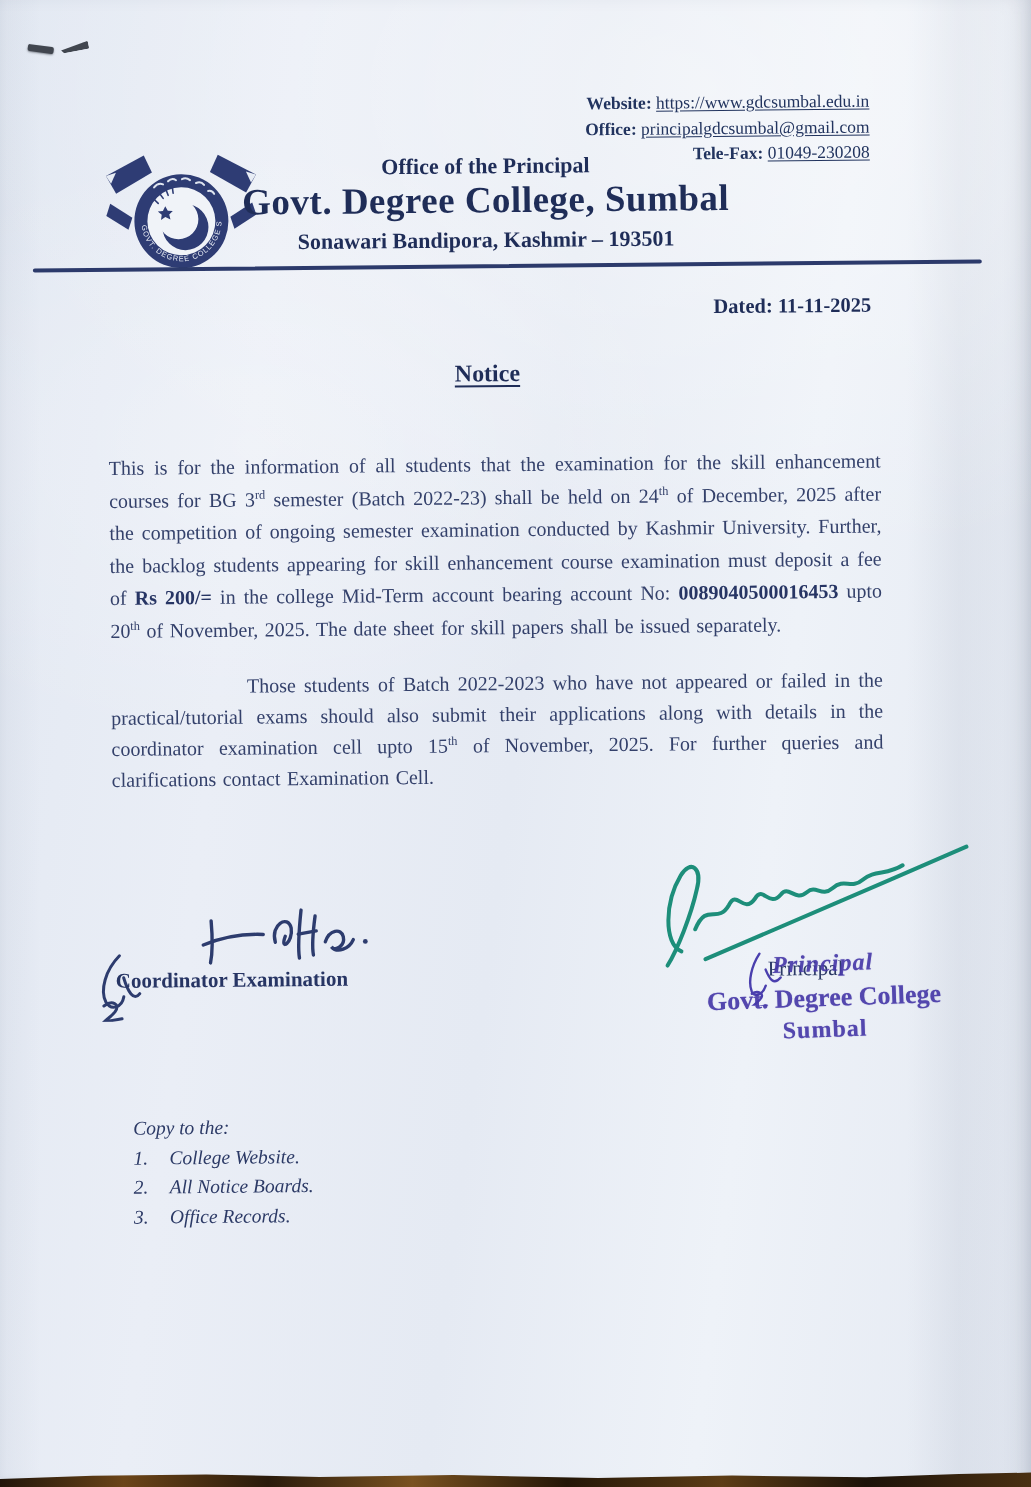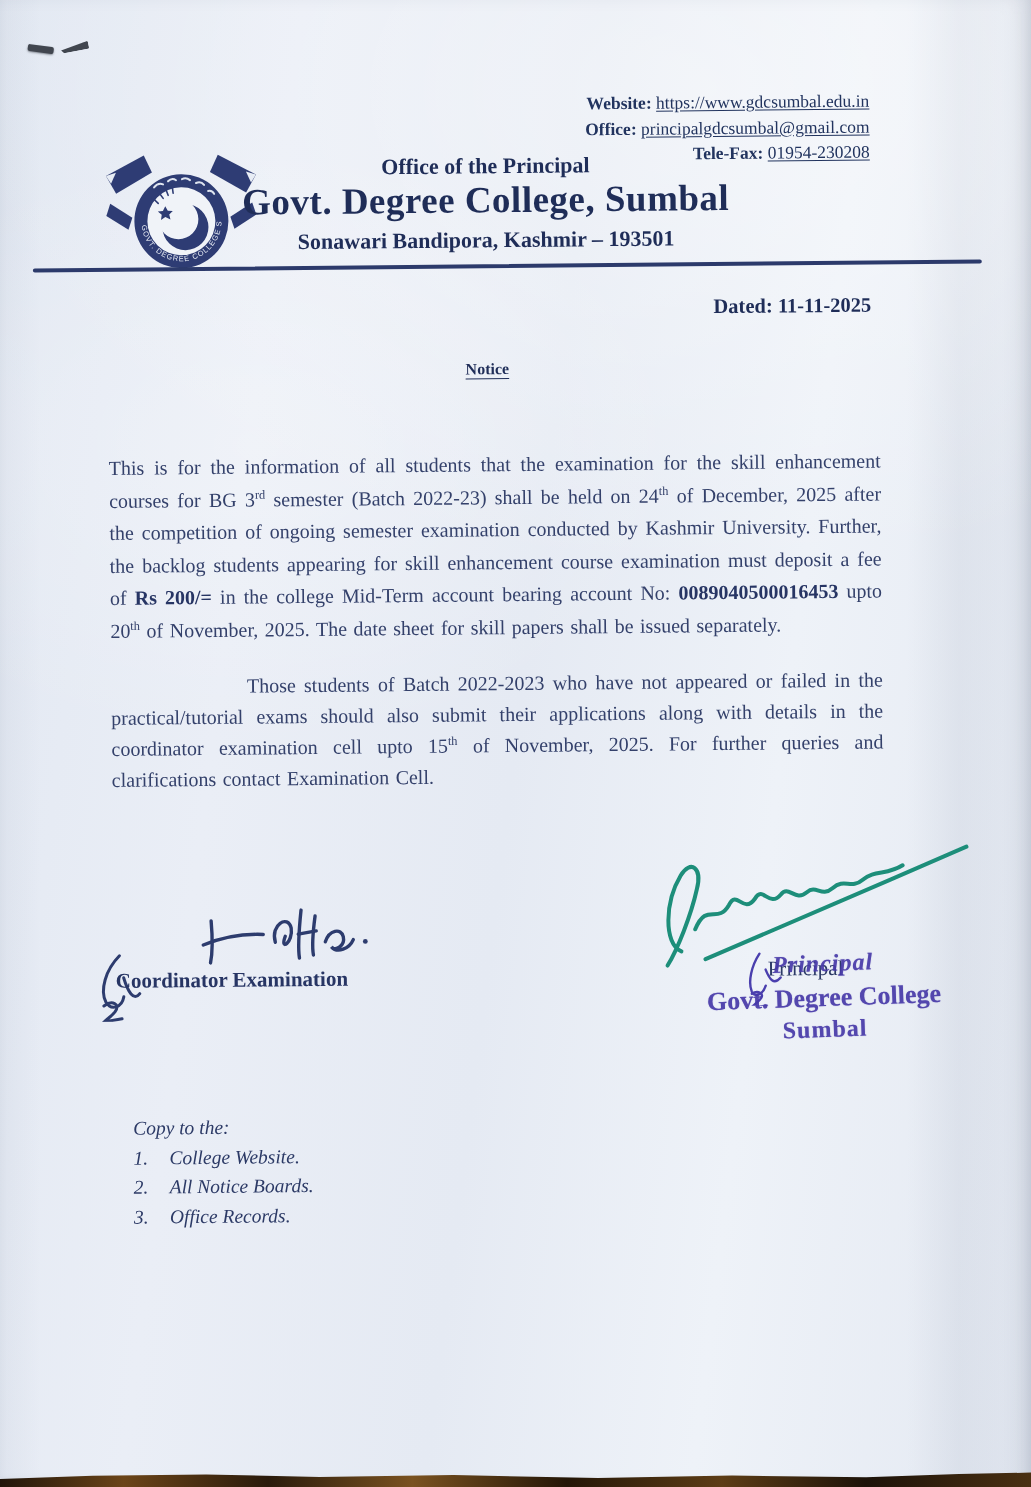--- a/index.html
+++ b/index.html
@@ -31,21 +31,21 @@
   .office-line { top:153px; font-size:22px; }
   .college-name { top:178px; font-size:37px; letter-spacing:.5px; }
   .address-line { top:227px; font-size:22px; }
   .rule { position:absolute; left:36px; top:264px; width:949px; height:4px; background:#2c3a6b; border-radius:2px; }
 
   .emblem { position:absolute; left:96px; top:142px; }
 
   .dated-line { position:absolute; top:297px; right:157px; font-weight:bold; font-size:20.5px; color:#1f2d58; }
 
   .notice-title { position:absolute; left:0; right:0; top:360px; text-align:center; transform:translateX(-26px); }
-  .notice-title span { font-weight:bold; font-size:16px; text-decoration:underline; text-underline-offset:4px; color:#1f2d58;margin-top:14px; }
+  .notice-title span { font-weight:bold; font-size:24px; text-decoration:underline; text-underline-offset:4px; color:#1f2d58;margin-top:14px; }
 
   
   .para { position:absolute; left:110px; width:772px; font-size:20px; line-height:32.5px; text-align:justify; color:#34416b; word-spacing:1.5px; }
   .para sup { font-size:.62em; line-height:0; }
   .para b { font-weight:bold; color:#273564; }
   .para1 { top:448px; }
   .para2 { top:668px; text-indent:136px; line-height:31px; }
 
   
   .sig-svg { position:absolute; }
@@ -72,21 +72,21 @@
 
 <div class="page">
   <div class="content">
 
     <div class="staple s1"></div>
     <div class="staple s2"></div>
 
     <div class="contact">
       <div><b>Website:</b> <span class="u">https://www.gdcsumbal.edu.in</span></div>
       <div><b>Office:</b> <span class="u">principalgdcsumbal@gmail.com</span></div>
-      <div><b>Tele-Fax:</b> <span class="u">01954-230208</span></div>
+      <div><b>Tele-Fax:</b> <span class="u">01049-230208</span></div>
     </div>
 
     <svg class="emblem" width="178" height="138" viewBox="0 0 178 138">
 
       <path d="M14,30 L52,10 L60,27 L24,48 Z" fill="#2e3c74"></path>
       <path d="M14,30 L24,27 L19,38 Z" fill="#e8edf5"></path>
       <path d="M164,30 L126,10 L118,27 L154,48 Z" fill="#2e3c74"></path>
       <path d="M164,30 L154,27 L159,38 Z" fill="#e8edf5"></path>
       <path d="M18,58 L40,72 L36,84 L14,70 Z" fill="#2e3c74"></path>
       <path d="M160,58 L138,72 L142,84 L164,70 Z" fill="#2e3c74"></path>

